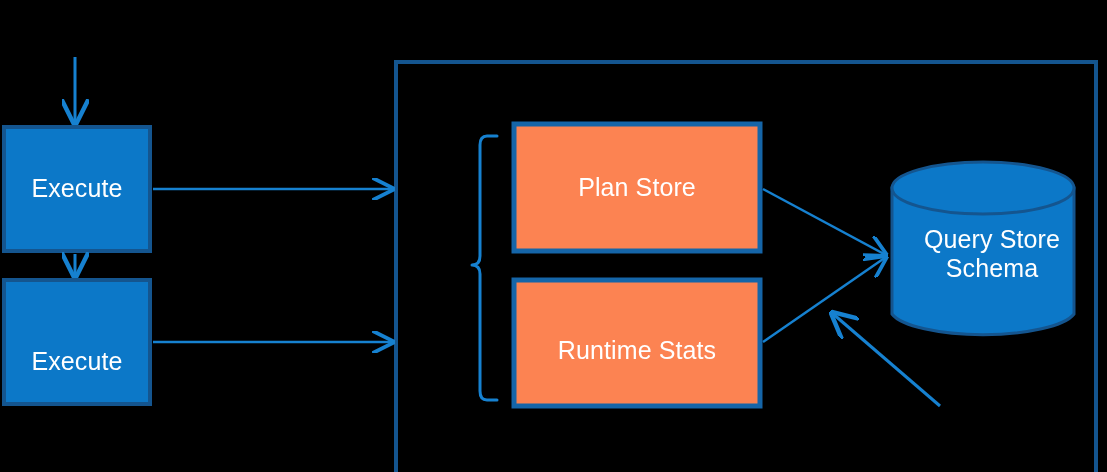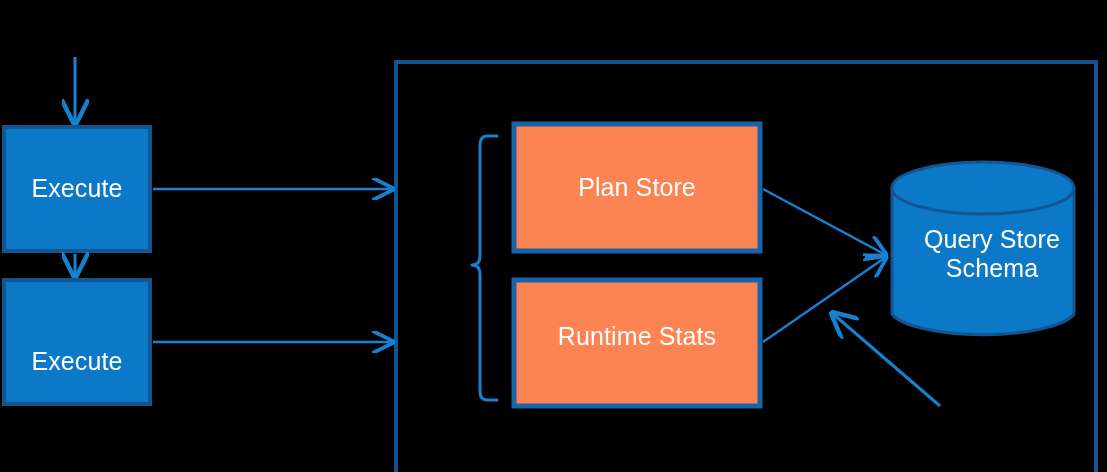--- a/index.html
+++ b/index.html
@@ -33,21 +33,21 @@
     letter-spacing: 0.1px;
     white-space: pre-line;
     display: flex;
     align-items: center;
     justify-content: center;
     pointer-events: none;
   }
   .box-compile   { left: 2px;   top: 125px; width: 150px; height: 128px; }
   .box-execute   { left: 2px;   top: 278px; width: 150px; height: 128px; margin-top: 20px; }
   .box-planstore { left: 512px; top: 122px; width: 250px; height: 131px; }
-  .box-runtime   { left: 512px; top: 272px; width: 250px; height: 130px; }
+  .box-runtime   { left: 512px; top: 286px; width: 250px; height: 130px; }
   .box-cylinder  { left: 894px; top: 175px; width: 196px; height: 158px; }
 </style>
 </head>
 <body>
 
 <div id="canvas">
 
   <svg class="svg-layer" viewBox="0 0 1107 472" xmlns="http://www.w3.org/2000/svg">
 
     <defs>

